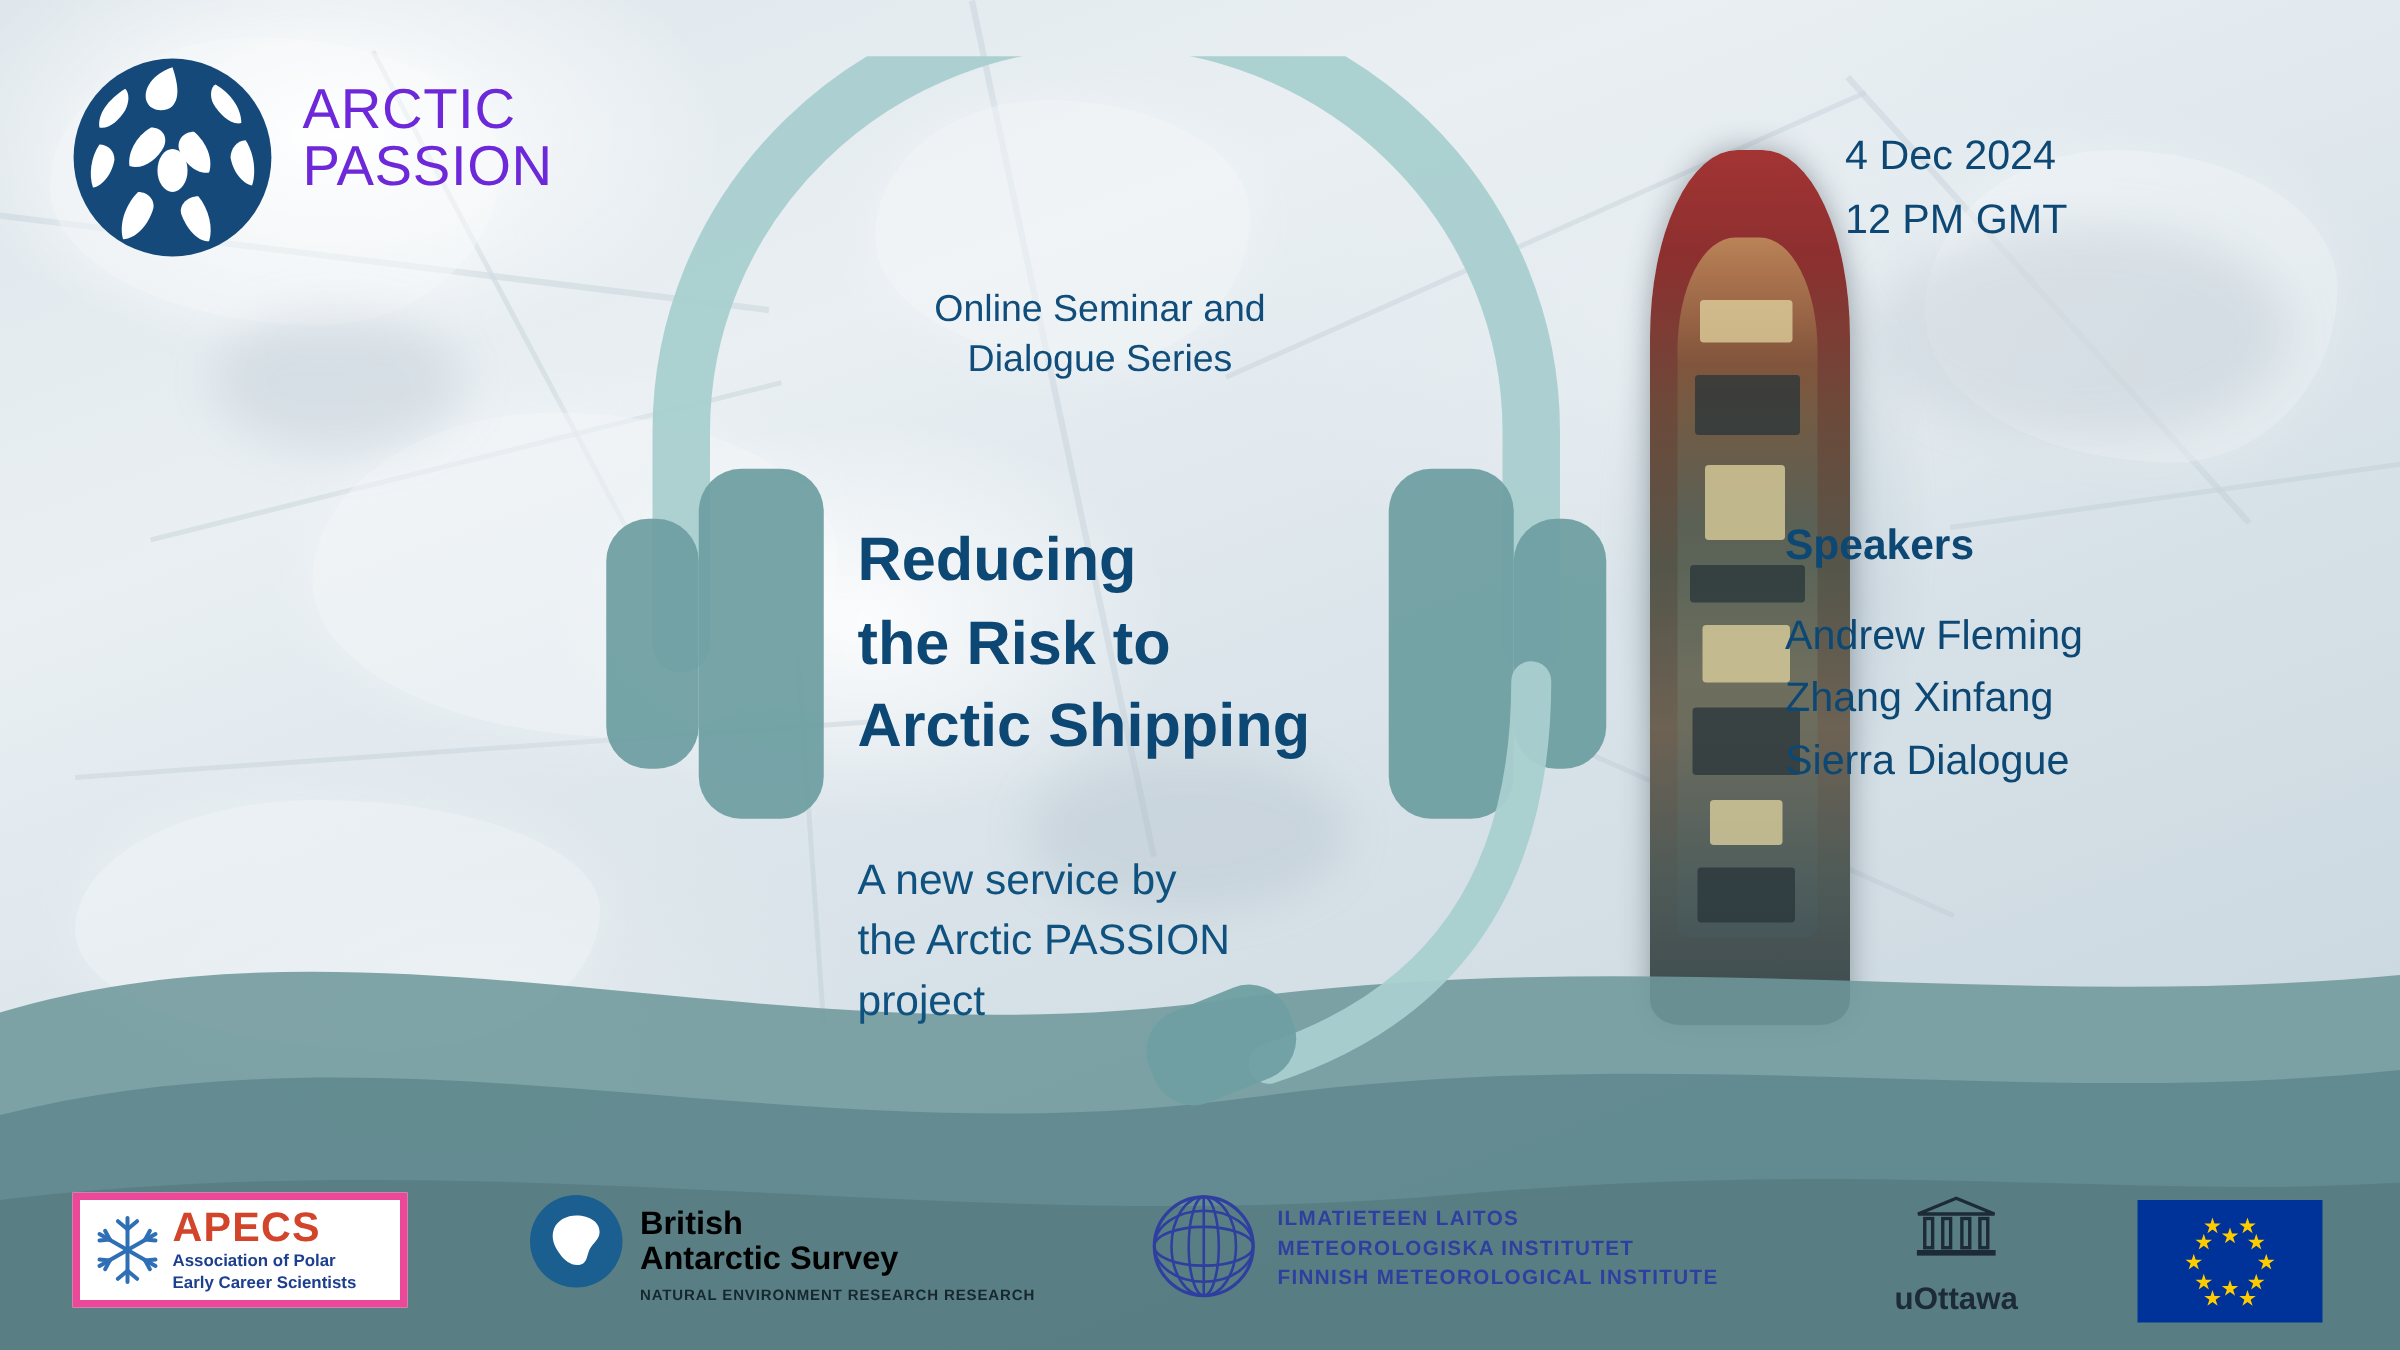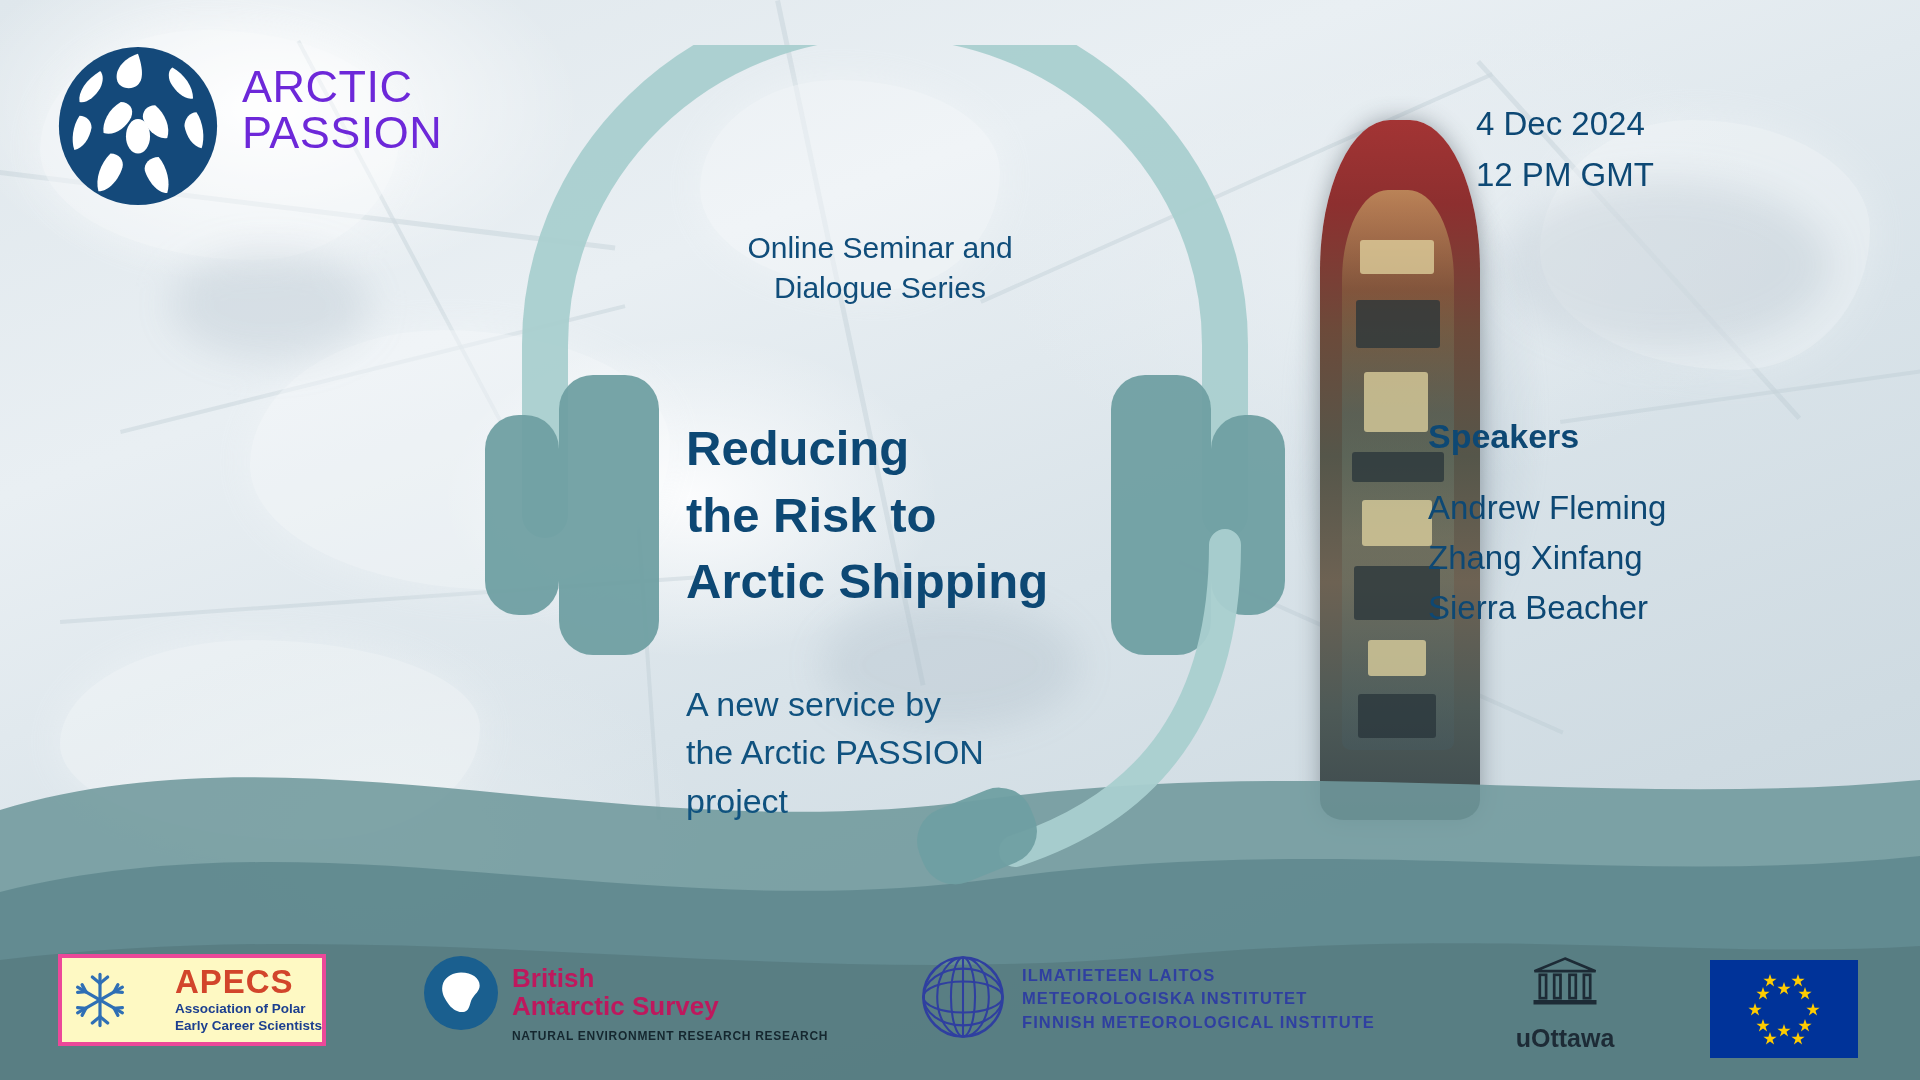--- a/index.html
+++ b/index.html
@@ -206,27 +206,26 @@
     bottom: 18px;
     width: 1920px;
     height: 110px;
   }
   .logo-apecs {
     position: absolute;
     left: 58px;
     top: 2px;
     width: 268px;
     height: 92px;
-    background: #fef9c3;
-    border: 4px solid #ec4899;
+    background: #ffffff;
+    border: 6px solid #ec4899;
     display: flex;
     align-items: center;
     padding-left: 6px;
     box-sizing: border-box;
-    justify-content: space-between;
   }
   .snowflake { width: 64px; height: 64px; flex: 0 0 auto; }
   .apecs-txt { margin-left: 4px; }
   .apecs-title {
     color: #d2452b;
     font-weight: bold;
     font-size: 33px;
     letter-spacing: 1px;
     line-height: 1;
   }
@@ -247,21 +246,21 @@
     gap: 14px;
   }
   .bas-circle {
     width: 74px; height: 74px; border-radius: 50%;
     background: #1a5f8f;
     display: flex; align-items: center; justify-content: center;
     flex: 0 0 auto;
   }
   .bas-text { padding-top: 8px; }
   .bas-main {
-    color: #be185d; font-weight: bold; font-size: 26px; line-height: 1.08;
+    color: #000000; font-weight: bold; font-size: 26px; line-height: 1.08;
     white-space: pre-line;
   }
   .bas-sub {
     color: #15272f; font-weight: bold; font-size: 12px; letter-spacing: .7px;
     margin-top: 9px;
   }
   .logo-fmi {
     position: absolute;
     left: 920px;
     top: 2px;
@@ -401,21 +400,21 @@
 
   <div class="datetime">
     <div>4 Dec 2024</div>
     <div>12 PM GMT</div>
   </div>
 
   <div class="speakers-head">Speakers</div>
   <div class="speakers-list">
     <div>Andrew Fleming</div>
     <div>Zhang Xinfang</div>
-    <div>Sierra Beacher</div>
+    <div>Sierra Dialogue</div>
   </div>
 
   <div class="footer">
 
     <div class="logo-apecs">
       <span class="snowflake">
         <svg viewBox="0 0 100 100">
           <g stroke="#2f6fb5" stroke-width="5" stroke-linecap="round">
             <line x1="50" y1="10" x2="50" y2="90"></line>
             <line x1="15" y1="30" x2="85" y2="70"></line>

